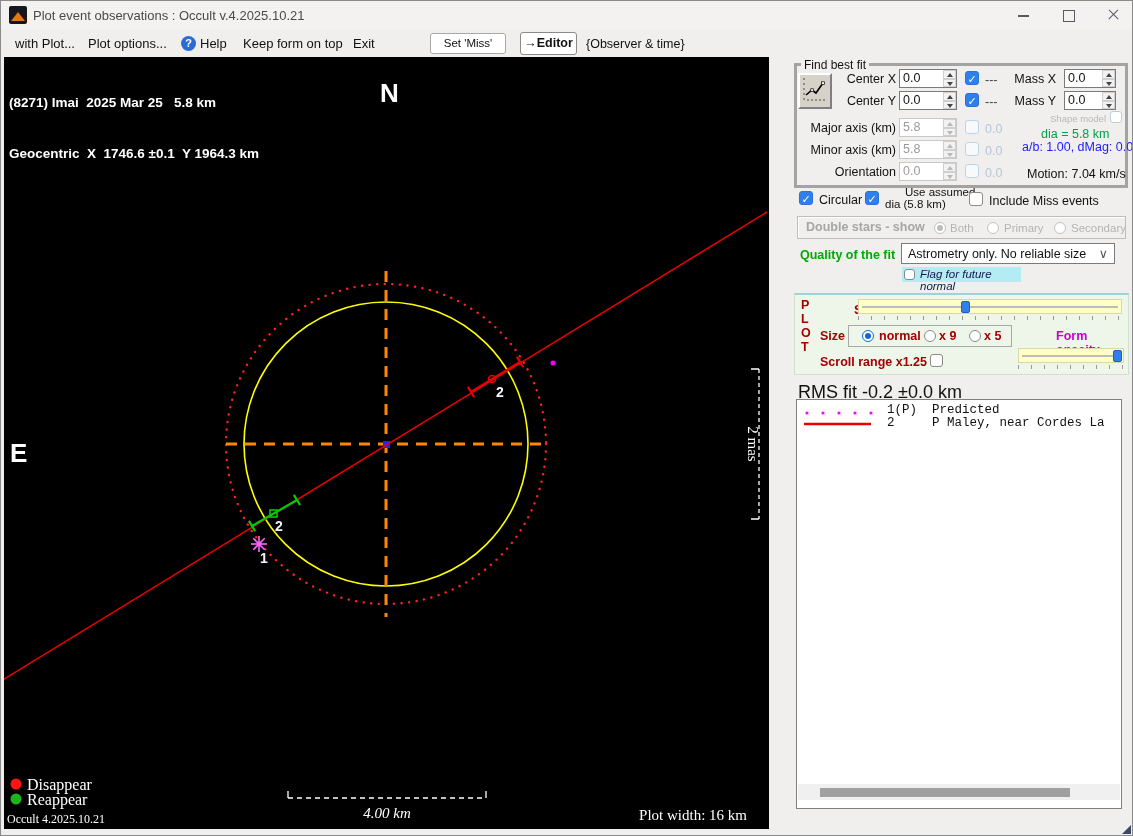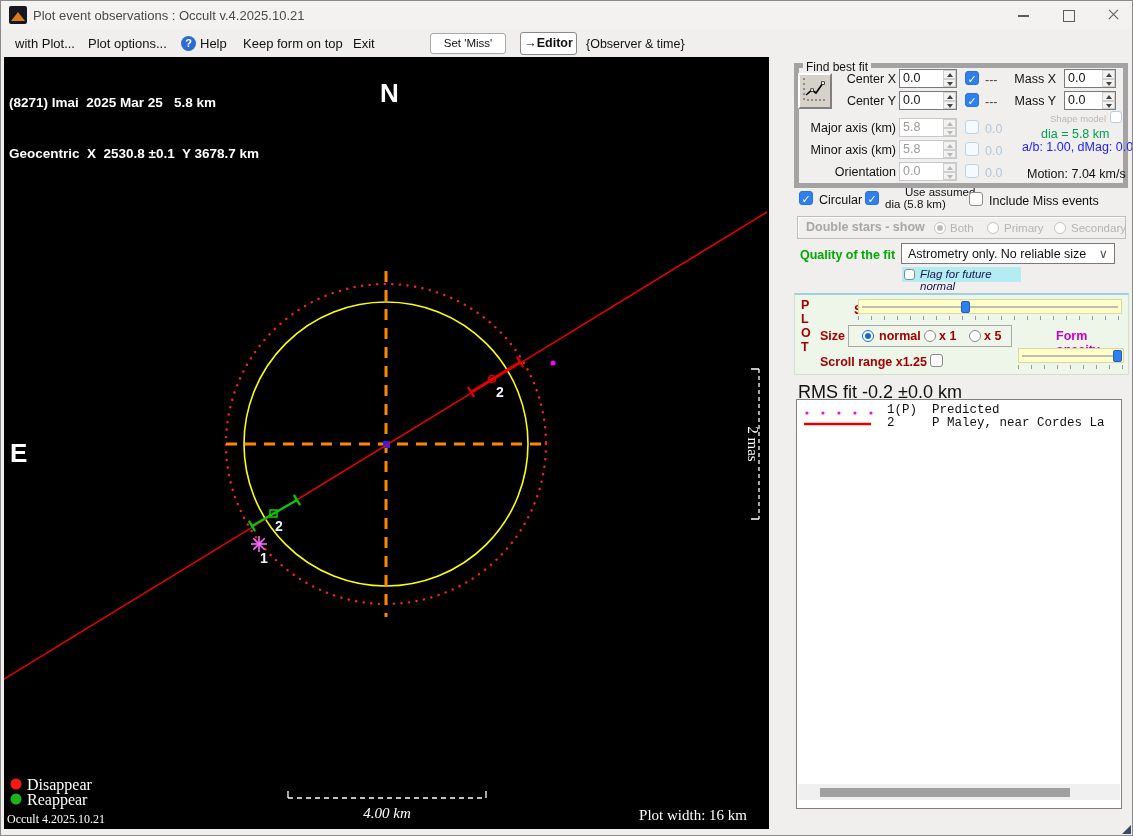--- a/index.html
+++ b/index.html
@@ -36,21 +36,21 @@
   
   .plot { position:absolute; left:3px; top:56px; width:765px; height:772px; background:#000; }
   .plot-header { position:absolute; left:5px; top:3px; color:#fff; font-weight:bold;
                  font-size:13.5px; line-height:17px; white-space:pre; }
   .pre { white-space:pre; }
 
   
   .panel { position:absolute; left:768px; top:56px; width:365px; height:780px; background:#f0efed; }
   .lbl { font-size:12.5px; color:#111; position:absolute; white-space:nowrap; }
   .rlbl { text-align:right; }
-  .groupbox { position:absolute; border:5px solid #a3a3a3; }
+  .groupbox { position:absolute; border:3px solid #a3a3a3; }
   .group-label { position:absolute; top:-8px; left:4px; background:#f0efed; padding:0 3px; font-size:12px; color:#111; }
 
   .field { position:absolute; height:19px; background:#fff; border:1px solid #7a7a7a;
            font-size:12.5px; color:#111; padding:1px 15px 0 3px; }
   .field.disabled { color:#9a9a9a; border-color:#c8c8c8; }
   .spin { position:absolute; right:0; top:0; width:13px; height:17px; display:flex; flex-direction:column; }
   .spin span { flex:1; background:#f2f2f2; border:1px solid #cfcfcf; position:relative; }
   .spin span::after { content:""; position:absolute; left:2.5px; border-left:3px solid transparent; border-right:3px solid transparent; }
   .spin .up::after { top:2px; border-bottom:4px solid #444; }
   .spin .dn::after { top:2px; border-top:4px solid #444; }
@@ -115,21 +115,21 @@
     <span class="menu-item" style="left:242px;">Keep form on top</span>
     <span class="menu-item" style="left:352px;">Exit</span>
     <div class="mbtn" style="left:429px; top:4px; width:76px; height:21px; line-height:19px;">Set 'Miss' Times</div>
     <div class="mbtn" style="left:519px; top:3px; width:57px; height:23px; line-height:21px; font-weight:bold; font-size:12.5px; border-color:#8a8a8a;">→Editor</div>
     <span class="menu-item" style="left:585px; top:8px; font-size:12.5px;">{Observer &amp; time}</span>
   </div>
 
   <div class="plot">
     <div class="plot-header">
       <div>(8271) Imai  2025 Mar 25   5.8 km</div>
-      <div>Geocentric  X  2530.8 ±0.1  Y 3678.7 km</div>
+      <div>Geocentric  X  1746.6 ±0.1  Y 1964.3 km</div>
     </div>
 
     <svg width="765" height="772" viewBox="0 0 765 772">
 
       <text x="376" y="45" fill="#fff" font-size="26" font-weight="bold">N</text>
       <text x="6" y="405" fill="#fff" font-size="26" font-weight="bold">E</text>
 
       <circle cx="382" cy="387" r="160" fill="none" stroke="#ff2020" stroke-width="2.4" stroke-dasharray="0.1 7.5" stroke-linecap="round"></circle>
 
       <circle cx="382" cy="387" r="142" fill="none" stroke="#ffff00" stroke-width="1.6"></circle>
@@ -326,21 +326,21 @@
         <div class="groove"></div>
         <div class="thumb" style="left:102px;"></div>
       </div>
       <div class="ticks" style="left:63px; top:21px; width:264px;"></div>
 
       <div class="darkred abs" style="left:25px; top:34px;">Size</div>
       <div class="abs" style="left:53px; top:30px; width:164px; height:22px; border:1px solid #a8a8a8;">
         <span class="radio sel-blue" style="left:13px; top:4px;"></span>
         <span class="darkred abs" style="left:30px; top:3px;">normal</span>
         <span class="radio" style="left:75px; top:4px;"></span>
-        <span class="darkred abs" style="left:90px; top:3px;">x 1</span>
+        <span class="darkred abs" style="left:90px; top:3px;">x 9</span>
         <span class="radio" style="left:120px; top:4px;"></span>
         <span class="darkred abs" style="left:135px; top:3px;">x 5</span>
       </div>
       <div class="abs darkred" style="left:237px; top:34px; color:#cc00cc;padding-left:24px;">Form opacity</div>
       <div class="slider" style="left:223px; top:53px; width:106px; height:15px;">
         <div class="groove"></div>
         <div class="thumb" style="left:94px;"></div>
       </div>
       <div class="ticks" style="left:223px; top:70px; width:106px;"></div>
 

